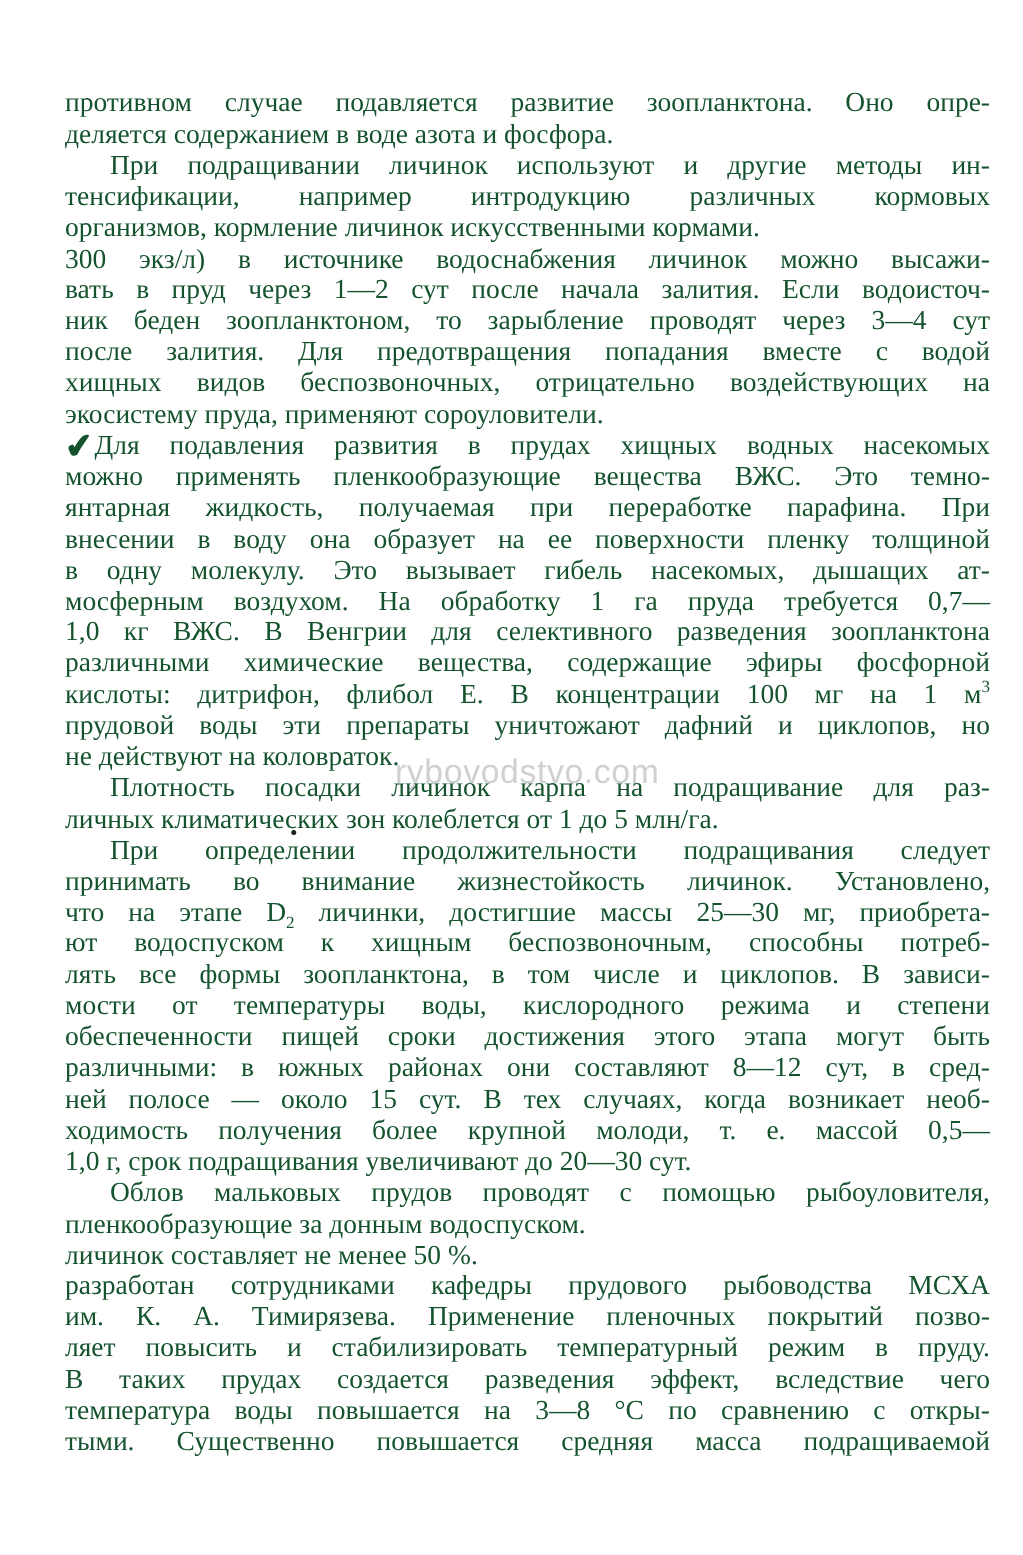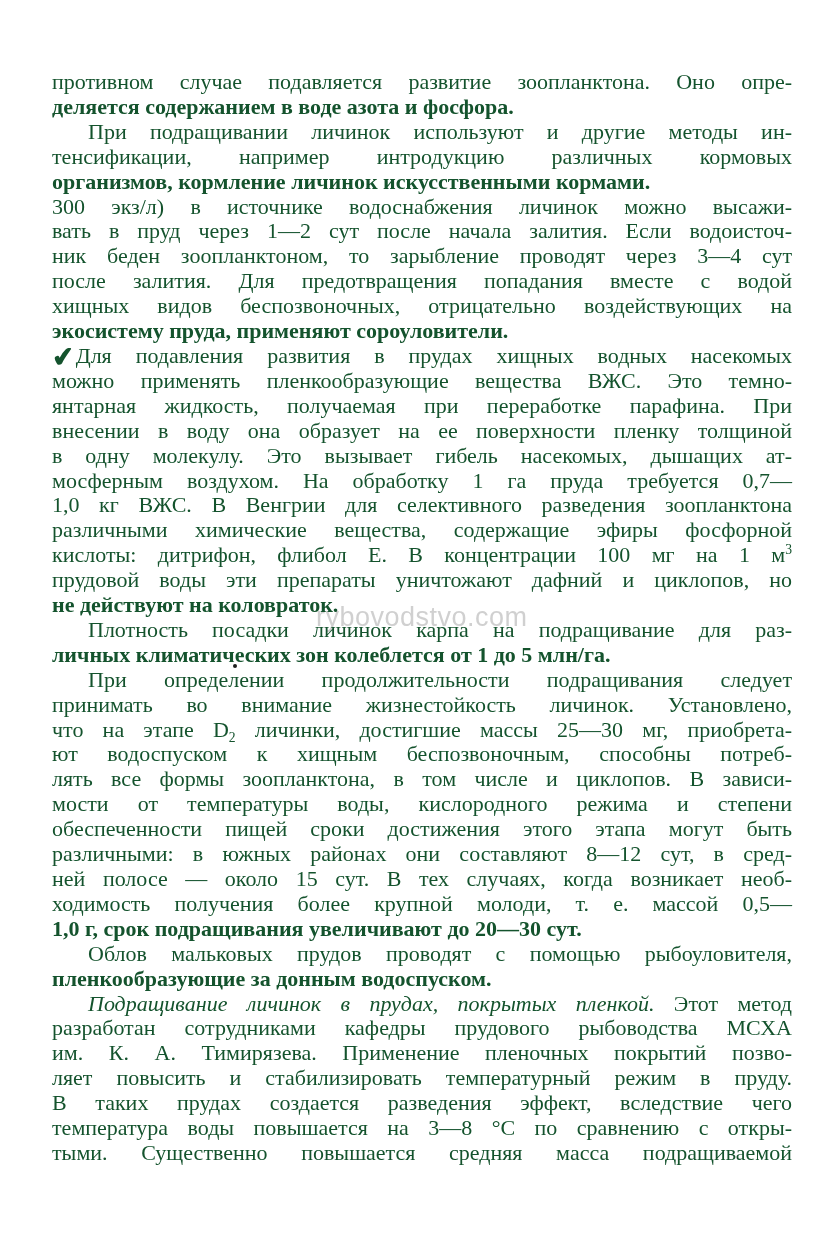--- a/index.html
+++ b/index.html
@@ -29,21 +29,21 @@
     color: #14532d;
     z-index: 2;
     margin-left: 36px;
   }
   .para { margin: 0; }
   .line {
     text-align: justify;
     text-align-last: justify;
   }
   .line.indent { text-indent: 36px; }
-  .line.end { text-align-last: left; font-weight: bold; }
+  .line.end { text-align-last: left; }
   .sup {
     font-size: 0.62em;
     vertical-align: super;
     line-height: 0;
   }
   .sub {
     font-size: 0.62em;
     vertical-align: sub;
     line-height: 0;
   }
@@ -129,23 +129,23 @@
         <div class="line"><span>различными: в южных районах они составляют 8—12 сут, в сред-</span></div>
         <div class="line"><span>ней полосе — около 15 сут. В тех случаях, когда возникает необ-</span></div>
         <div class="line"><span>ходимость получения более крупной молоди, т. е. массой 0,5—</span></div>
         <div class="line end"><span>1,0 г, срок подращивания увеличивают до 20—30 сут.</span></div>
       </div>
       <div class="para">
         <div class="line indent"><span>Облов мальковых прудов проводят с помощью рыбоуловителя,</span></div>
         <div class="line end"><span>пленкообразующие за донным водоспуском.</span></div>
       </div>
       <div class="para">
+        <div class="line end"><span>личинок составляет не менее 50 %.</span></div>
       </div>
       <div class="para">
-        <div class="line indent"><span class="italic">Подращивание личинок в прудах, покрытых пленкой.</span><span> Этот метод</span></div>
         <div class="line"><span>разработан сотрудниками кафедры прудового рыбоводства МСХА</span></div>
         <div class="line"><span>им. К. А. Тимирязева. Применение пленочных покрытий позво-</span></div>
         <div class="line"><span>ляет повысить и стабилизировать температурный режим в пруду.</span></div>
         <div class="line"><span>В таких прудах создается разведения эффект, вследствие чего</span></div>
         <div class="line"><span>температура воды повышается на 3—8 °С по сравнению с откры-</span></div>
         <div class="line"><span>тыми. Существенно повышается средняя масса подращиваемой</span></div>
       </div>
     </div>
   <div class="ink-dot"></div>
 </div>

